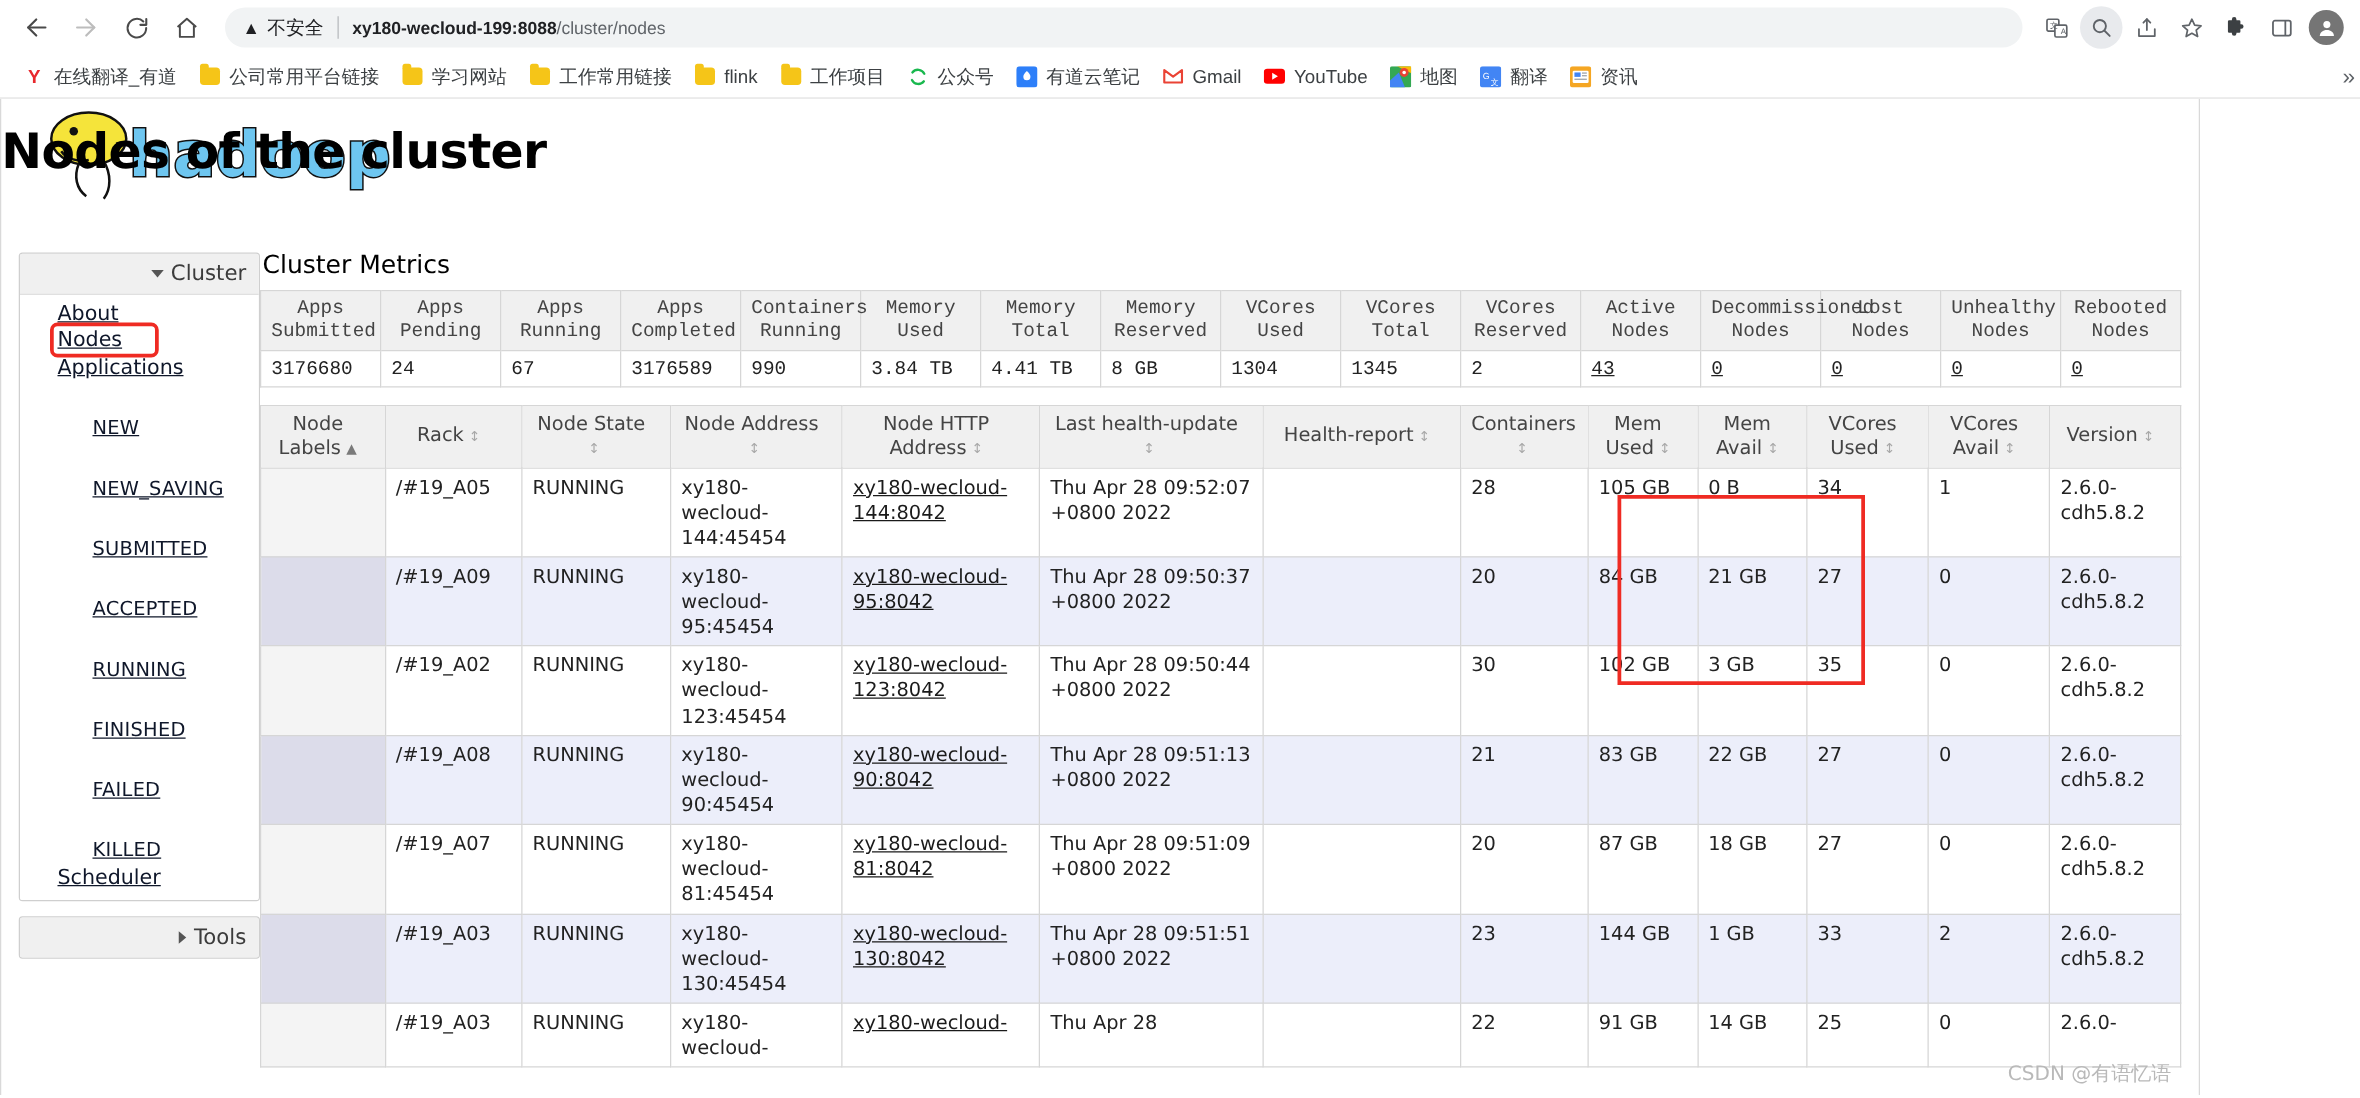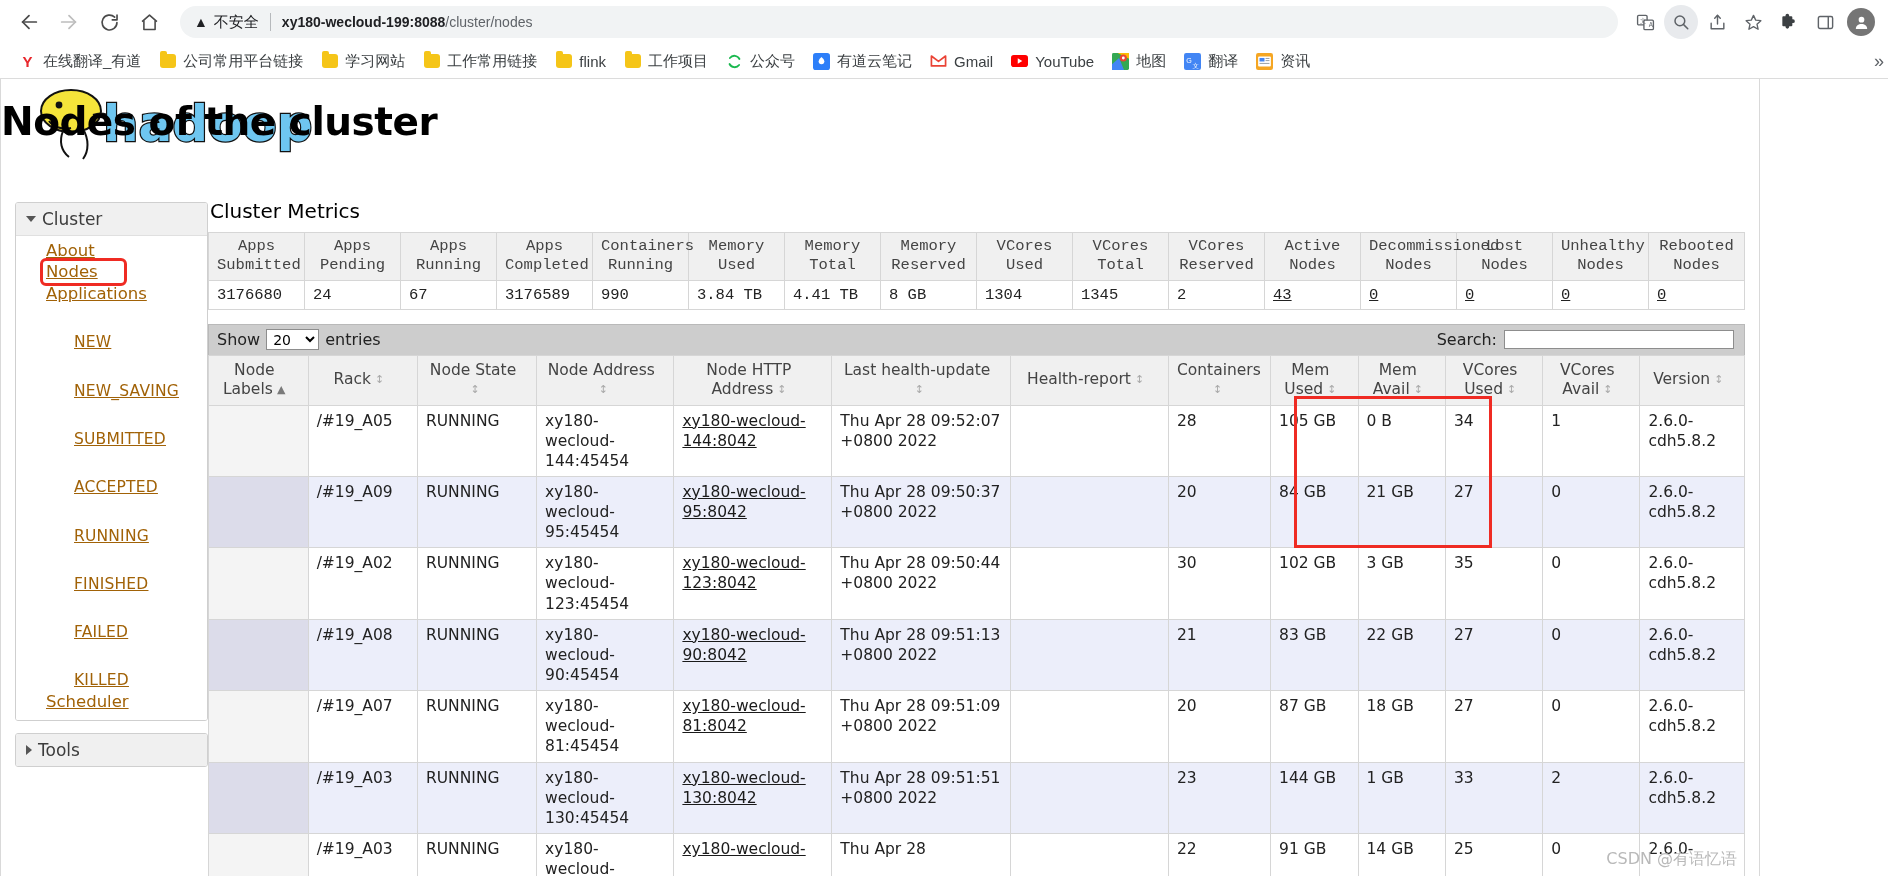--- a/index.html
+++ b/index.html
@@ -160,28 +160,29 @@
     overflow: hidden;
   }
   .nav-head {
     background: #f0f0f0;
     padding: 6px 10px;
     font-size: 17px;
     color: #3c3c3c;
     display: flex; align-items: center; gap: 6px;
     border-bottom: 1px solid #e0e0e0;
     font-family: "DejaVu Sans", sans-serif;
+    justify-content: flex-end;
   }
   .caret-down { width:0;height:0;border-left:5px solid transparent;border-right:5px solid transparent;border-top:6px solid #555; }
   .caret-right { width:0;height:0;border-top:5px solid transparent;border-bottom:5px solid transparent;border-left:6px solid #555; }
   .nav-body { padding: 4px 0 8px 0; background: #fff; }
   .nav-link {
     display: block;
     font-size: 16.5px;
-    color: #a16207;
+    color: #0f172a;
     text-decoration: underline;
     padding: 1px 0 1px 30px;
     font-family: "DejaVu Sans", sans-serif;
     line-height: 1.18;
     width: fit-content;
     text-align: right;
   }
   .nav-link.sub { padding-left: 58px; font-size: 15.5px; letter-spacing: 0.2px; margin-top: 28px; }
   .nav-link.highlighted {
     outline: 3px solid #ef2b23;
@@ -581,37 +582,20 @@
             <td><a class="ulink">43</a></td>
             <td><a class="ulink">0</a></td>
             <td><a class="ulink">0</a></td>
             <td><a class="ulink">0</a></td>
             <td><a class="ulink">0</a></td>
           </tr>
         </tbody>
       </table>
 
       <div id="nodes-wrap">
-        <div id="dt-top">
-          <div id="show-entries">
-            <span>Show</span>
-            <select id="entries-select">
-              <option>20</option>
-              <option>40</option>
-              <option>60</option>
-              <option>80</option>
-              <option>100</option>
-            </select>
-            <span>entries</span>
-          </div>
-          <div id="search-area">
-            <span>Search:</span>
-            <input id="search-input" type="text" value="" style="">
-          </div>
-        </div>
 
         <table class="yarn" id="nodes-table">
           <colgroup>
             <col style="width:82px">
                 <col style="width:90px">
                 <col style="width:98px">
             <col style="width:113px">
                 <col style="width:130px">
                 <col style="width:147px">
             <col style="width:130px">

